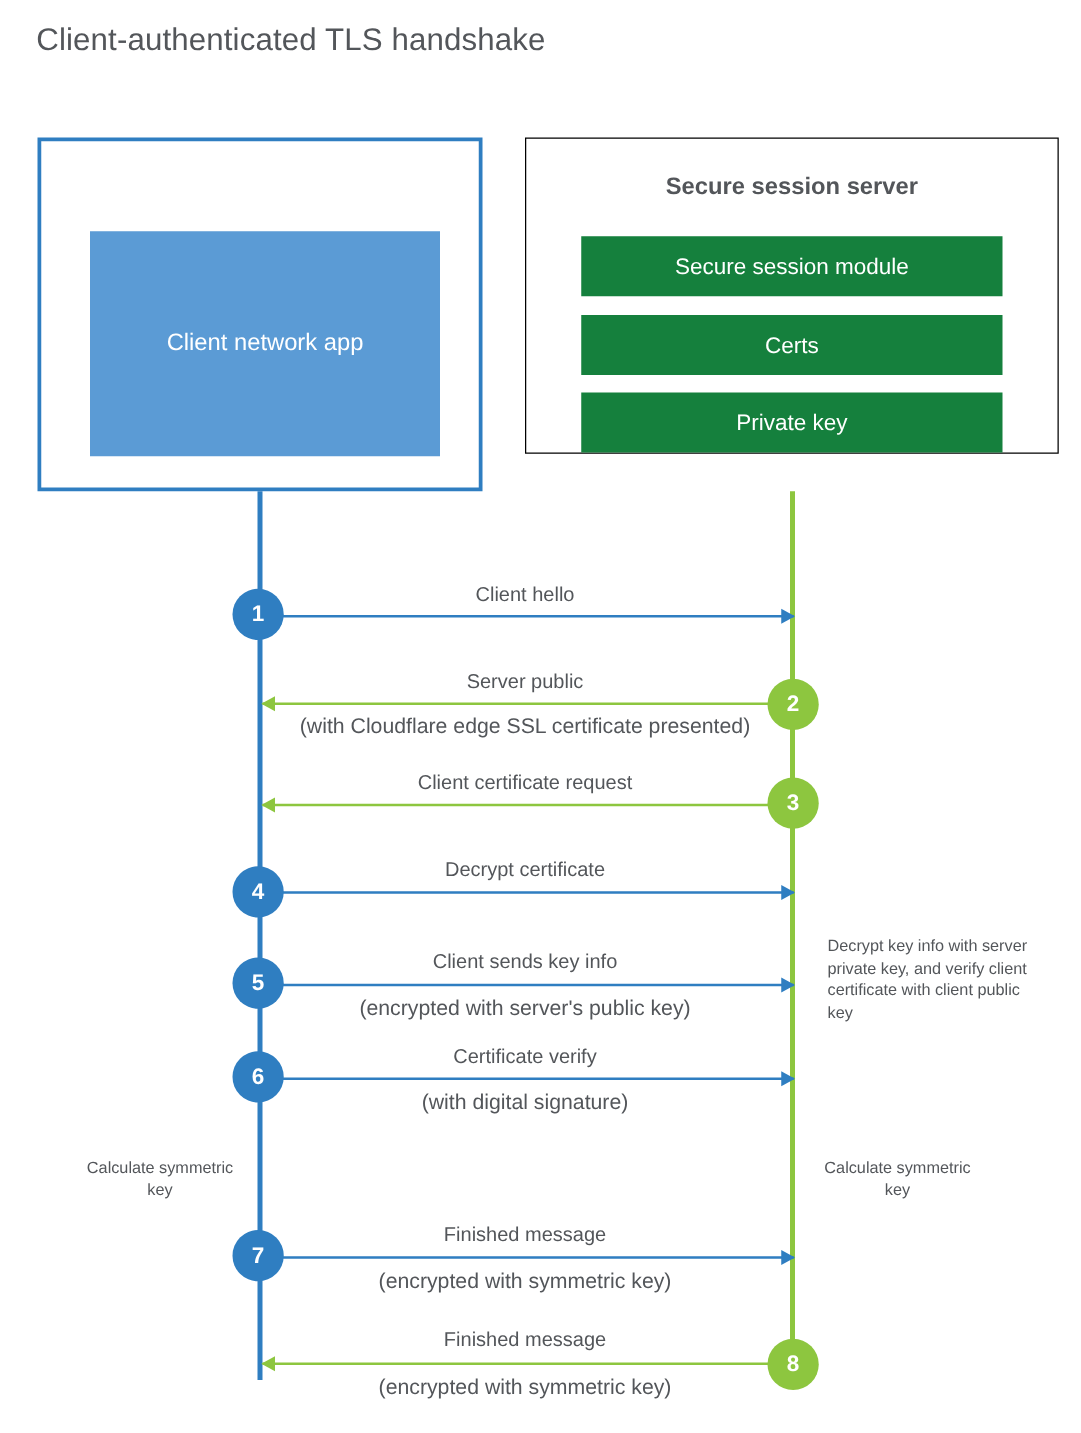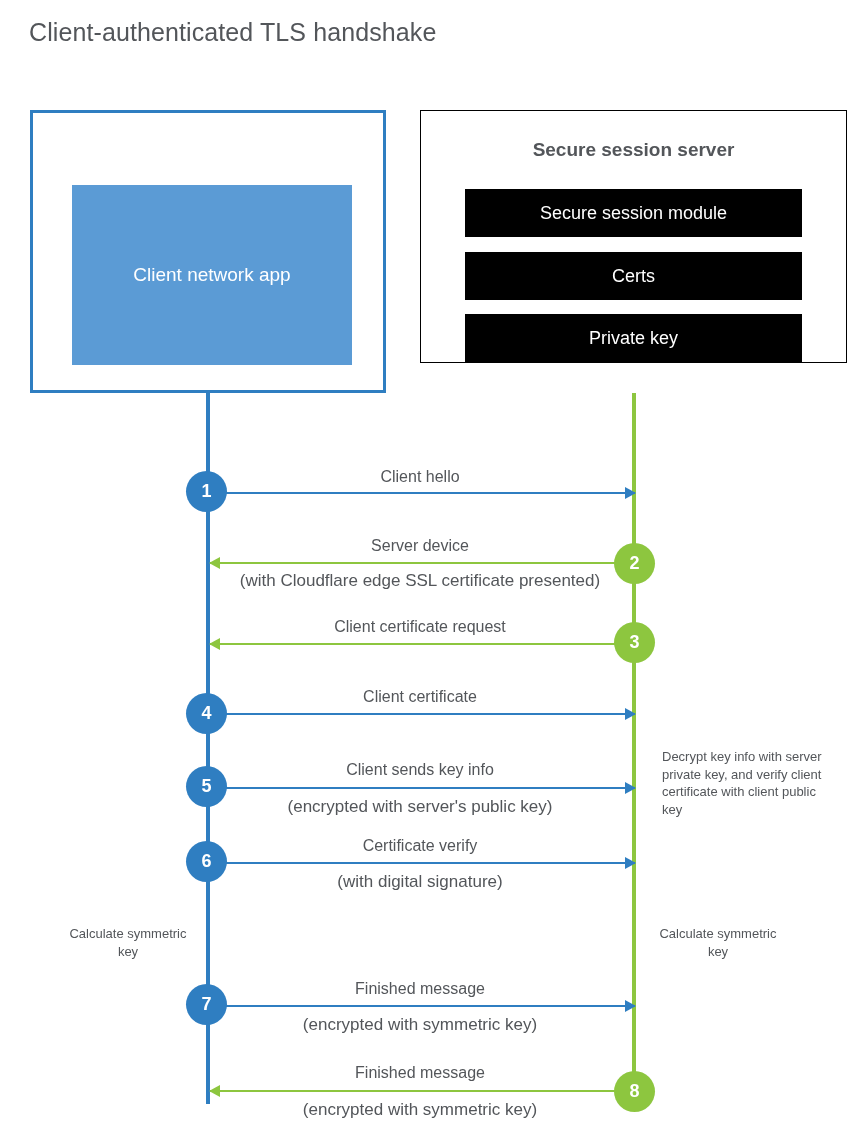--- a/index.html
+++ b/index.html
@@ -65,21 +65,21 @@
     align-items: center;
     justify-content: center;
     text-align: center;
     line-height: 1.35;
   }
   .server-chip {
     position: absolute;
     left: 44px;
     width: 337px;
     height: 48px;
-    background: #000000;
+    background: #15803d;
     color: #ffffff;
     font-size: 18px;
     display: flex;
     align-items: center;
     justify-content: center;
   }
   #chip-0 { top: 78px; }
   #chip-1 { top: 141px; }
   #chip-2 { top: 203px; }
 
@@ -186,34 +186,34 @@
 <div class="arrow blue right" style="left:210px; top:492px; width:425px;">
     <span class="head"></span>
   </div>
 <div class="step blue" style="left:186px; top:471px;">1</div>
 <div class="msg-label" style="left:210px; top:468px;">Client hello</div>
 
 <div class="arrow green left" style="left:210px; top:562px; width:425px;">
     <span class="head"></span>
   </div>
 <div class="step green" style="left:614px; top:543px;">2</div>
-<div class="msg-label" style="left:210px; top:537px;">Server device</div>
+<div class="msg-label" style="left:210px; top:537px;">Server public</div>
 <div class="msg-sub" style="left:210px; top:571px;">(with Cloudflare edge SSL certificate presented)</div>
 
 <div class="arrow green left" style="left:210px; top:643px; width:425px;">
     <span class="head"></span>
   </div>
 <div class="step green" style="left:614px; top:622px;">3</div>
 <div class="msg-label" style="left:210px; top:618px;">Client certificate request</div>
 
 <div class="arrow blue right" style="left:210px; top:713px; width:425px;">
     <span class="head"></span>
   </div>
 <div class="step blue" style="left:186px; top:693px;">4</div>
-<div class="msg-label" style="left:210px; top:688px;">Client certificate</div>
+<div class="msg-label" style="left:210px; top:688px;">Decrypt certificate</div>
 
 <div class="arrow blue right" style="left:210px; top:787px; width:425px;">
     <span class="head"></span>
   </div>
 <div class="step blue" style="left:186px; top:766px;">5</div>
 <div class="msg-label" style="left:210px; top:761px;">Client sends key info</div>
 <div class="msg-sub" style="left:210px; top:797px;">(encrypted with server's public key)</div>
 
 <div class="side-note" style="left:662px; top:748px; width:160px;">Decrypt key info with server private key, and verify client certificate with client public key</div>
 

